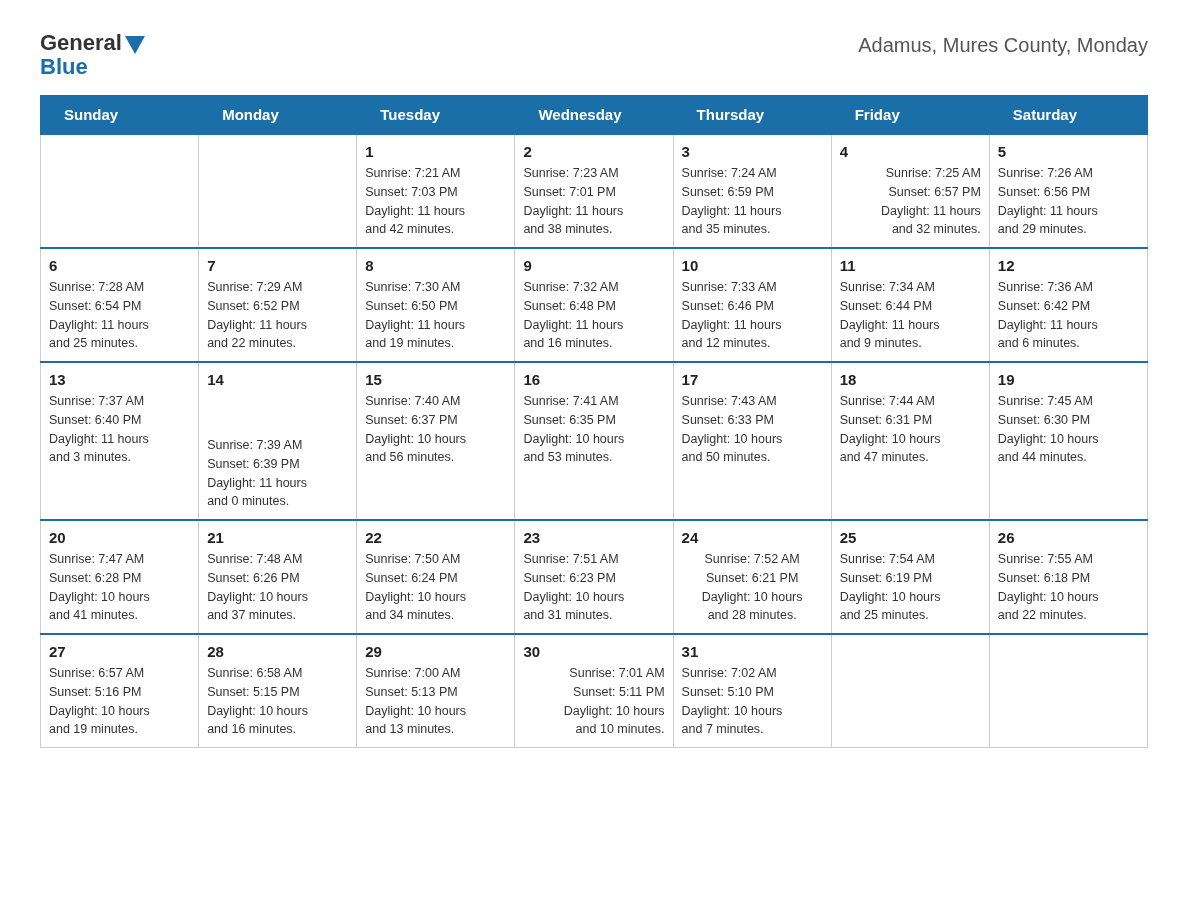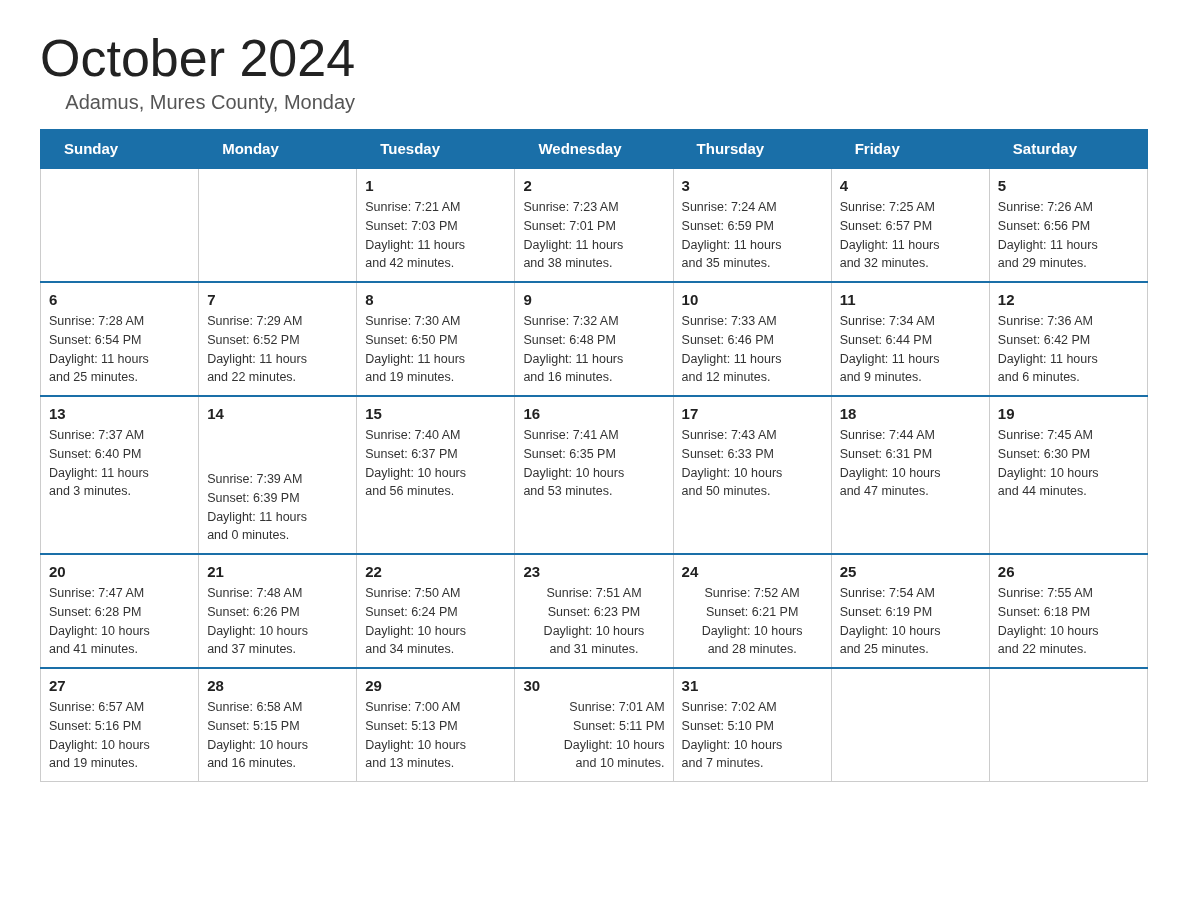--- a/index.html
+++ b/index.html
@@ -96,22 +96,28 @@
       line-height: 1.5;
     }
     tbody tr td:empty {
       background: #fff;
     }
   </style>
 </head>
 <body>
 
 <div class="header">
+  <div class="logo">
+    <div class="logo-top">
+      <span class="logo-general">General</span>
+      <div class="logo-arrow"></div>
+    </div>
+    <span class="logo-blue">Blue</span>
+  </div>
   <div class="title-section">
-    <div class="page-title">October 2024</div>
     <div class="subtitle">Adamus, Mures County, Monday</div>
   </div>
 </div>
 
 <table>
   <thead>
     <tr>
     <th>Sunday</th>
         <th>Monday</th>
         <th>Tuesday</th>
@@ -141,21 +147,21 @@
         </td>
         <td>
           <div class="day-num">3</div>
           <div class="day-info" style="white-space: pre-line;">Sunrise: 7:24 AM
 Sunset: 6:59 PM
 Daylight: 11 hours
 and 35 minutes.</div>
         </td>
         <td>
           <div class="day-num">4</div>
-          <div class="day-info" style="white-space: pre-line;">Sunrise: 7:25 AM
+          <div class="day-info" style="white-space: pre-line; text-align: right;">Sunrise: 7:25 AM
 Sunset: 6:57 PM
 Daylight: 11 hours
 and 32 minutes.</div>
         </td>
         <td>
           <div class="day-num">5</div>
           <div class="day-info" style="white-space: pre-line;">Sunrise: 7:26 AM
 Sunset: 6:56 PM
 Daylight: 11 hours
 and 29 minutes.</div>
@@ -280,21 +286,21 @@
         </td>
         <td>
           <div class="day-num">22</div>
           <div class="day-info" style="white-space: pre-line;">Sunrise: 7:50 AM
 Sunset: 6:24 PM
 Daylight: 10 hours
 and 34 minutes.</div>
         </td>
         <td>
           <div class="day-num">23</div>
-          <div class="day-info" style="white-space: pre-line; text-align: center;">Sunrise: 7:51 AM
+          <div class="day-info" style="white-space: pre-line;">Sunrise: 7:51 AM
 Sunset: 6:23 PM
 Daylight: 10 hours
 and 31 minutes.</div>
         </td>
         <td>
           <div class="day-num">24</div>
           <div class="day-info" style="white-space: pre-line; text-align: center;">Sunrise: 7:52 AM
 Sunset: 6:21 PM
 Daylight: 10 hours
 and 28 minutes.</div>

